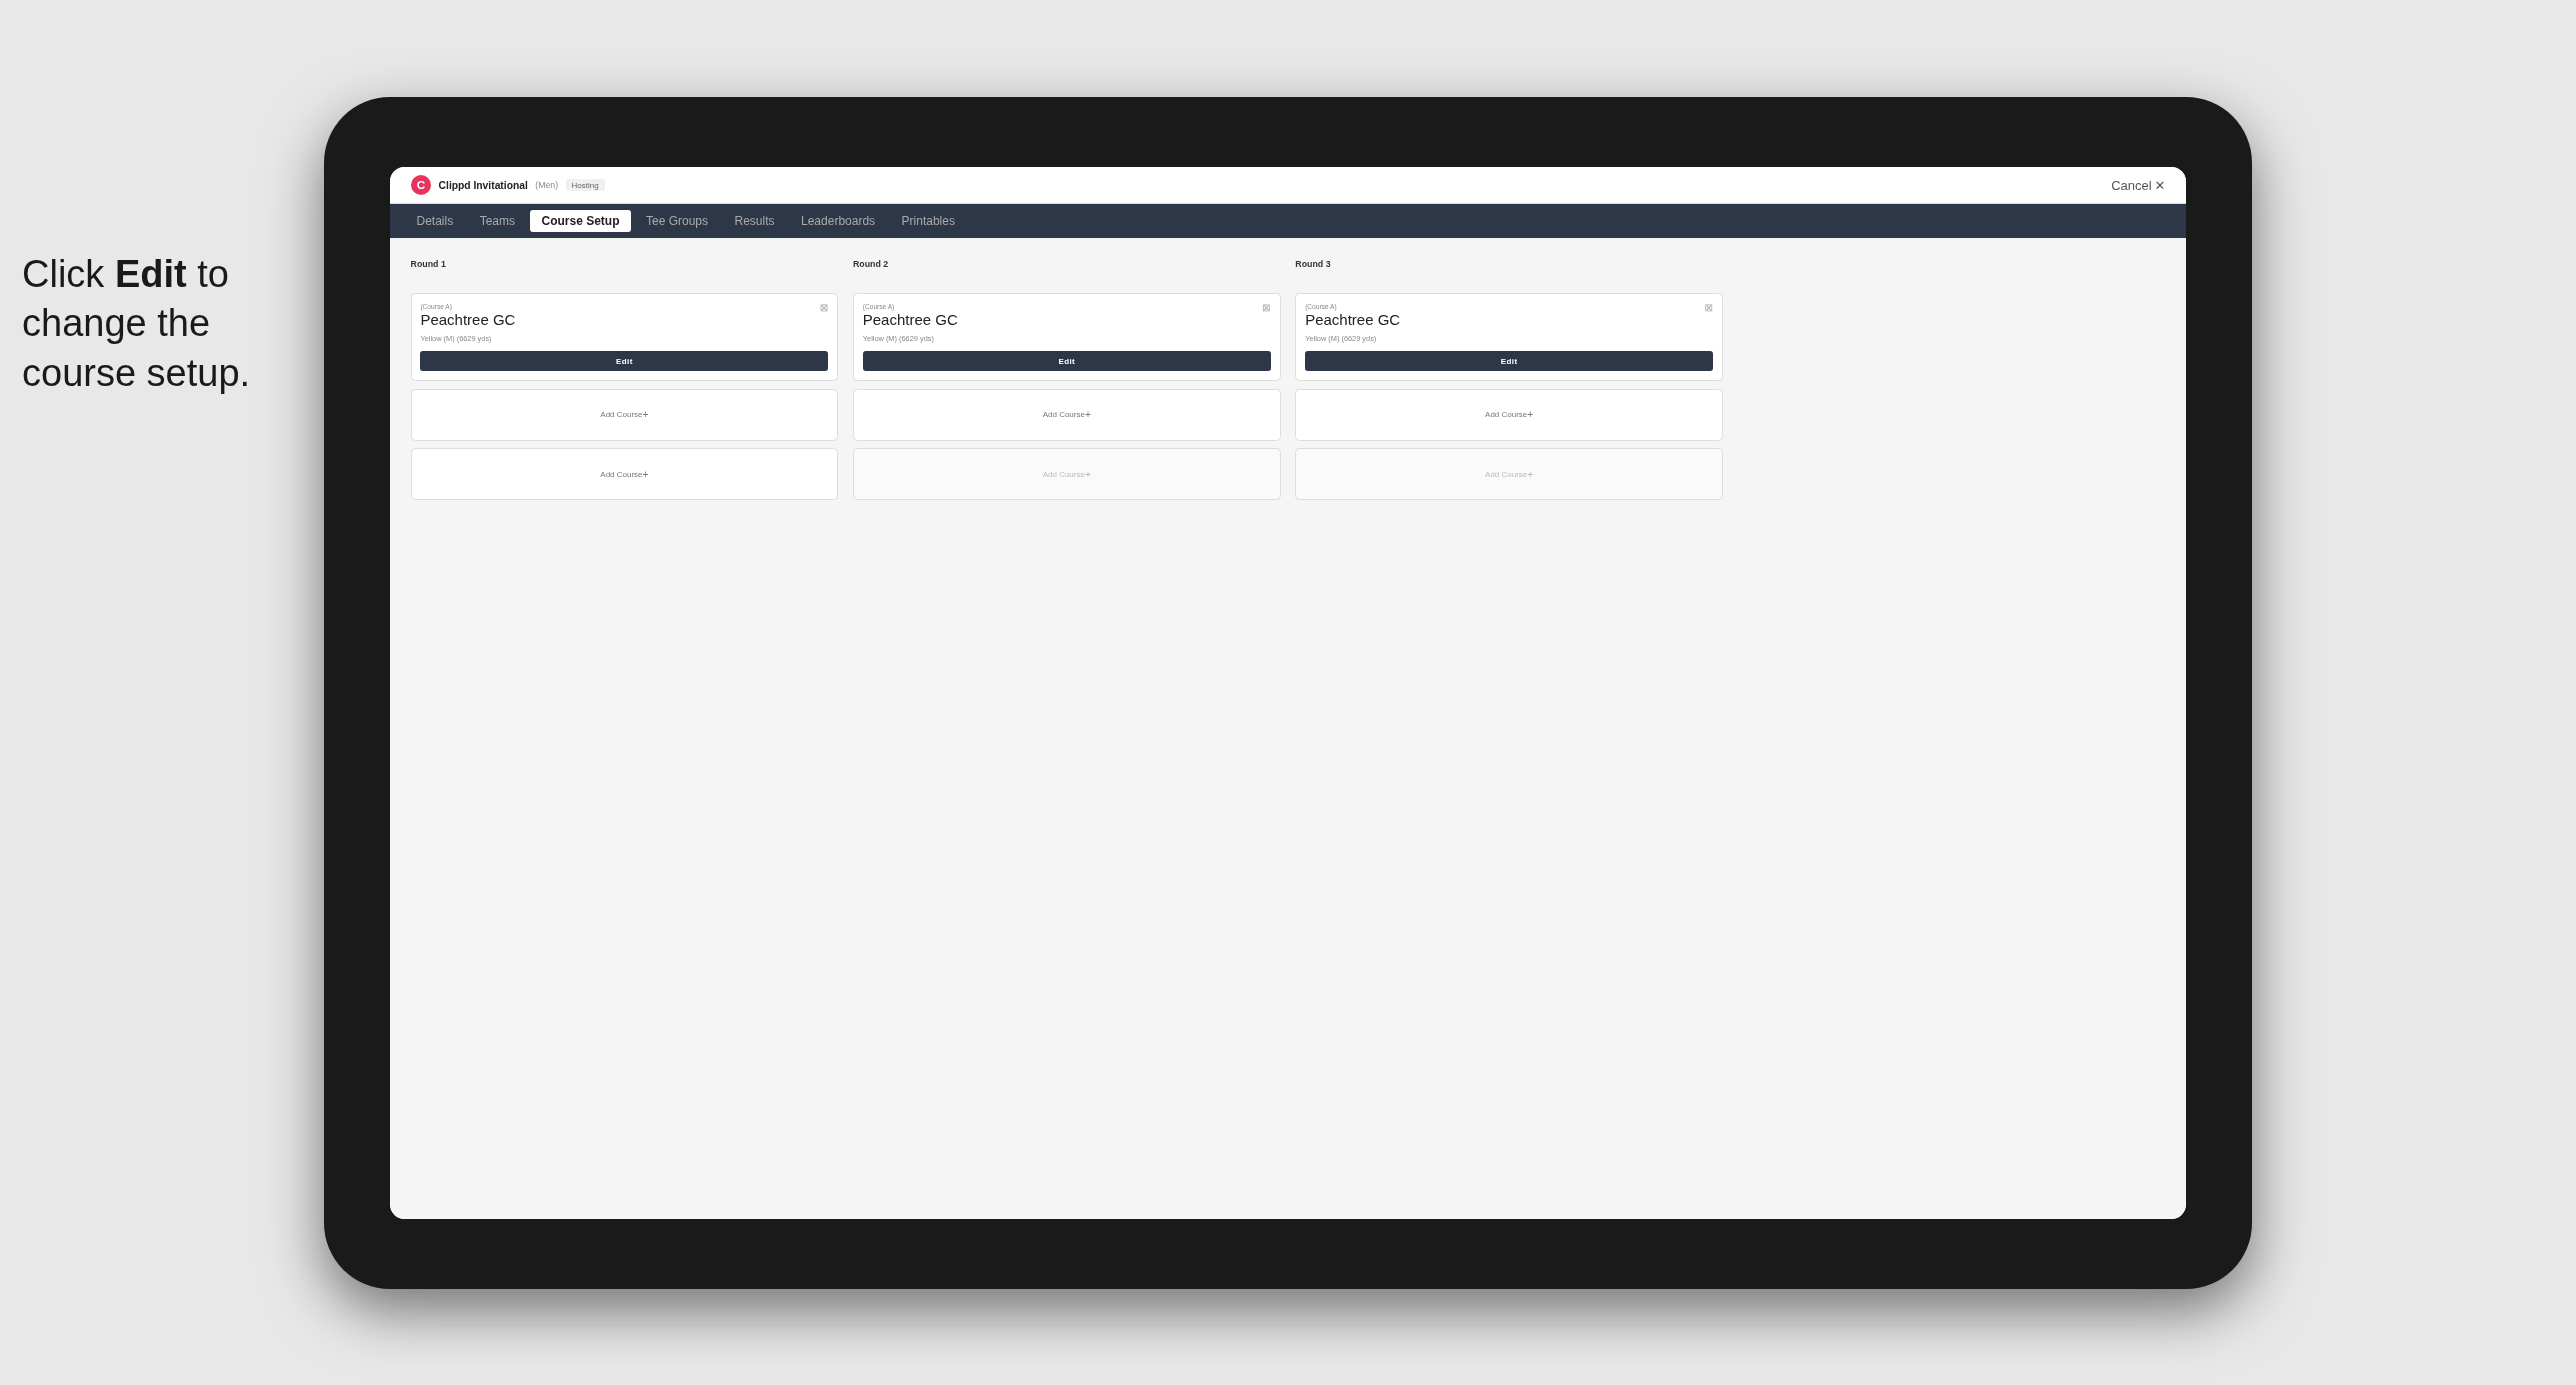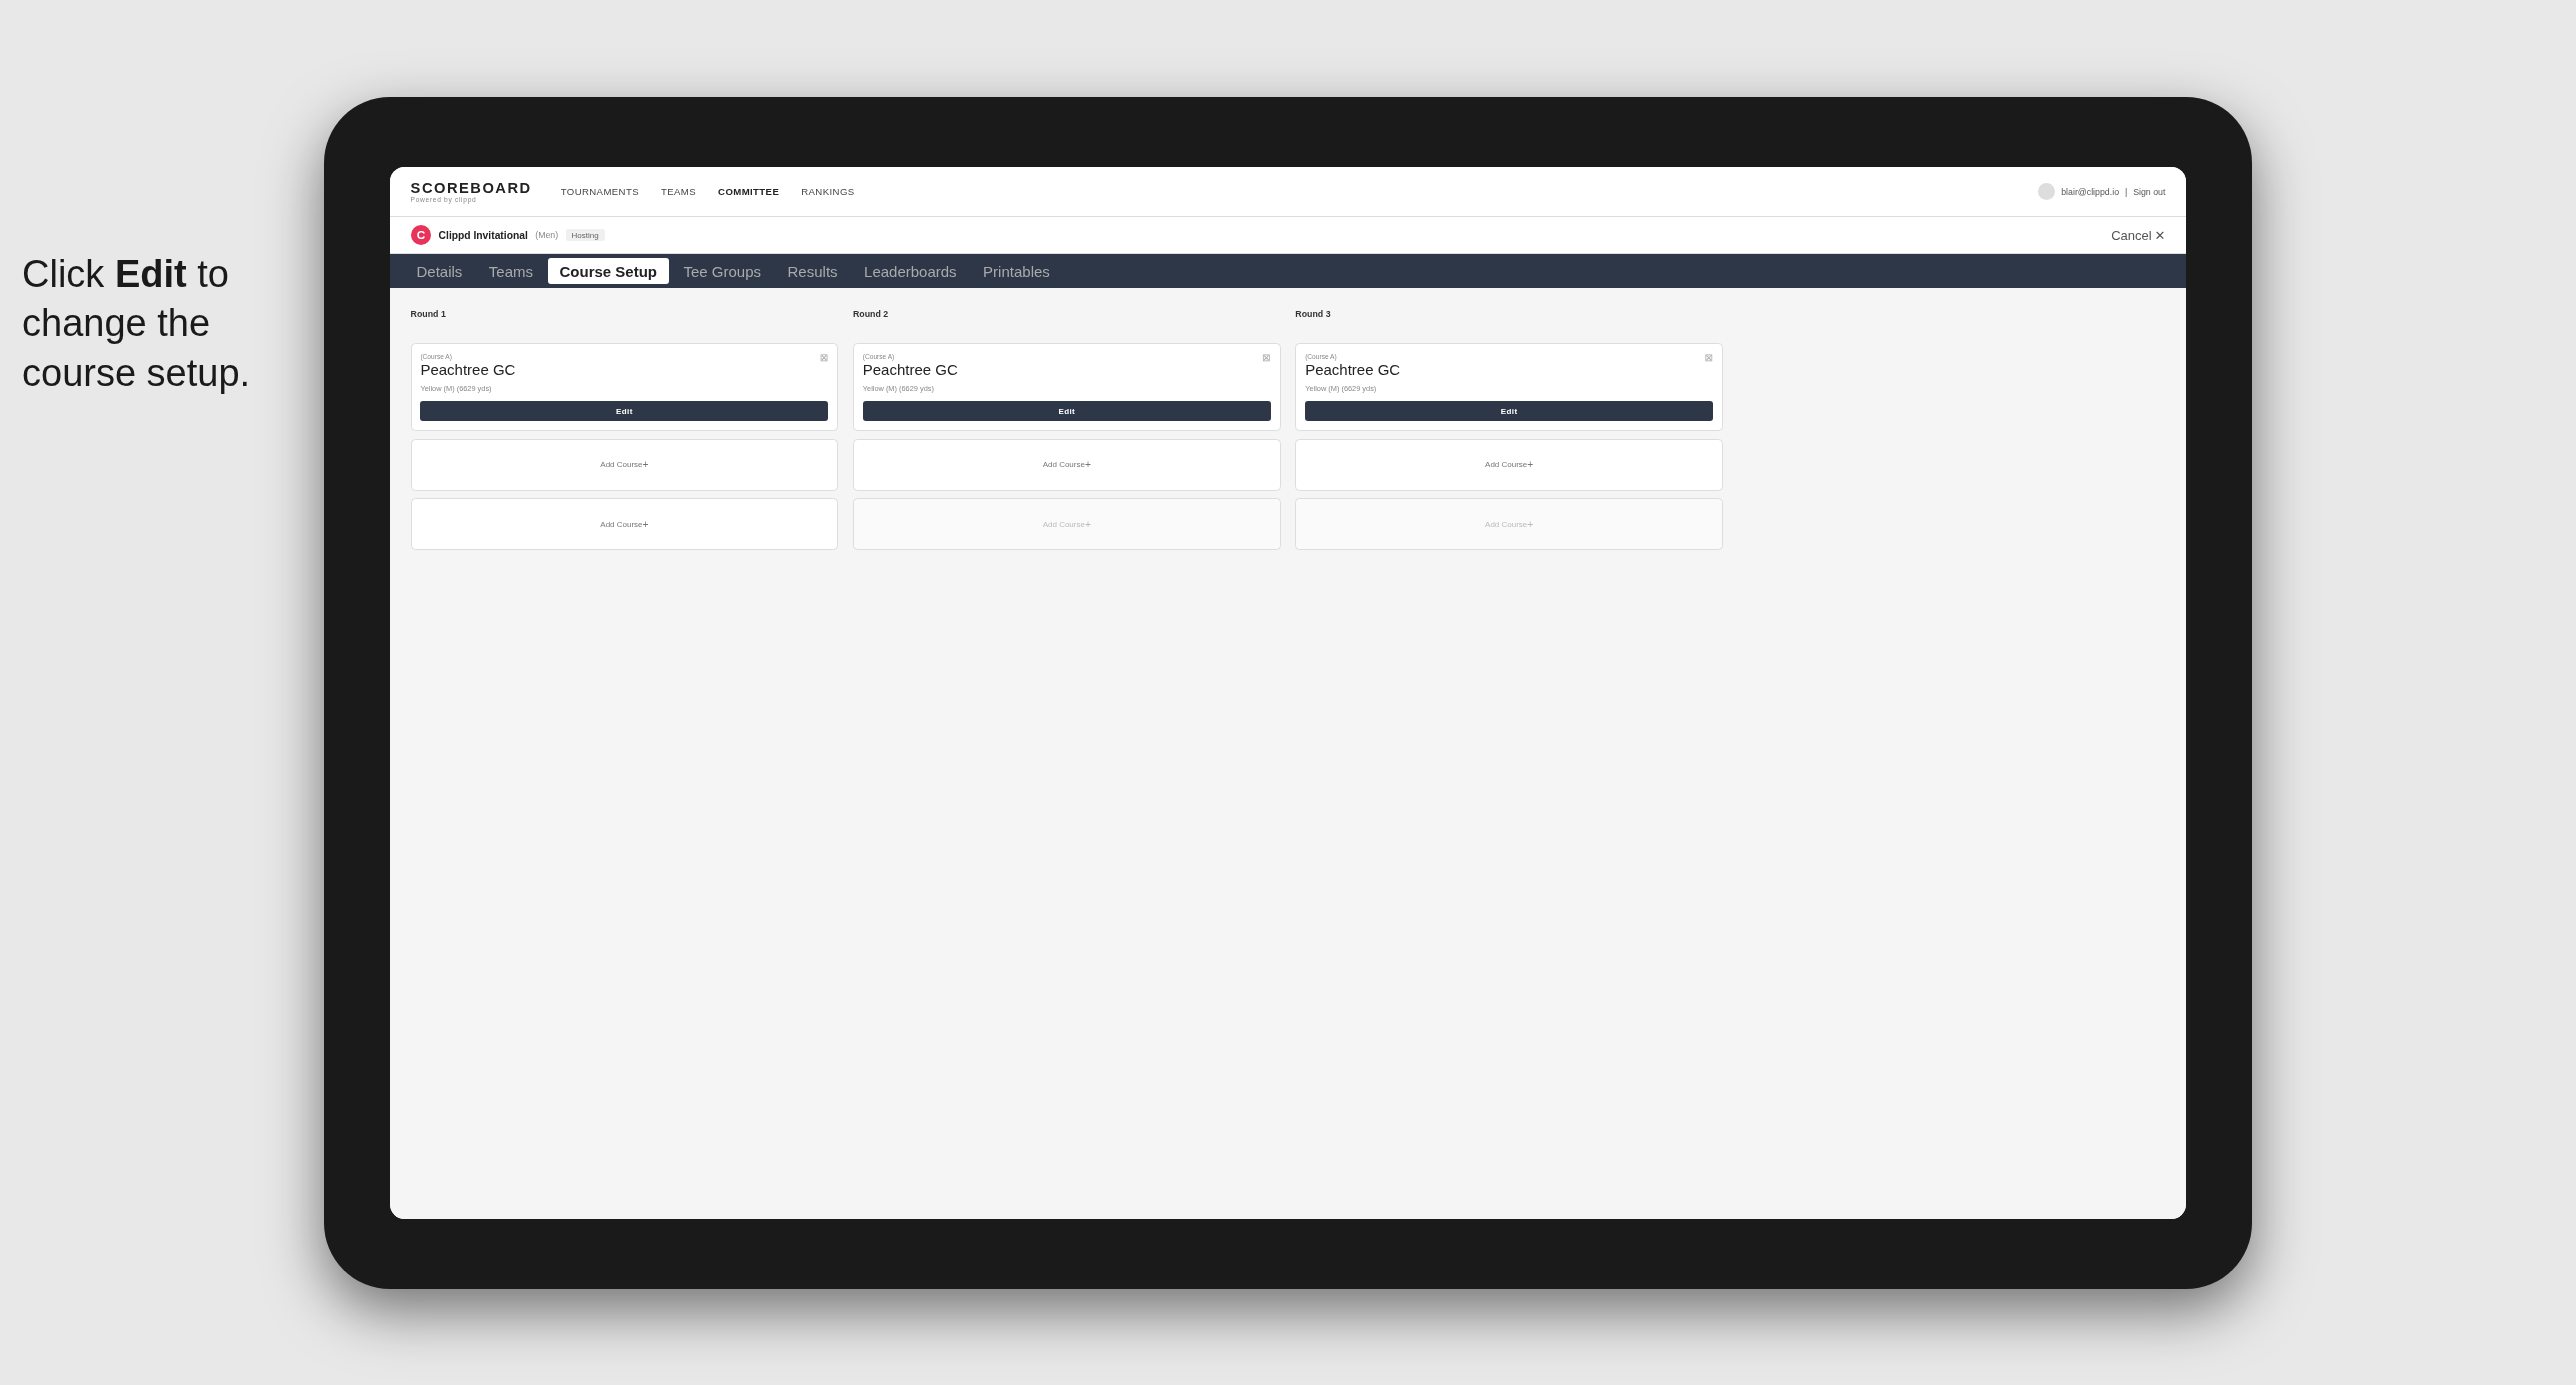--- a/index.html
+++ b/index.html
@@ -170,21 +170,21 @@
       background: #2d3748;
       height: 34px;
       display: flex;
       align-items: center;
       padding: 0 14.7px;
       gap: 2.9px;
       flex-shrink: 0;
     }
     .tab-item {
       padding: 4.4px 11.8px;
-      font-size: 15px;
+      font-size: 12px;
       color: #aaa;
       cursor: pointer;
       border-radius: 2.9px;
     }
     .tab-item.active {
       background: #fff;
       color: #222;
       font-weight: 700;
     }
 
@@ -315,38 +315,20 @@
 </div>
 
 <svg class="arrow-svg" viewBox="0 0 600 250" fill="none" xmlns="http://www.w3.org/2000/svg">
   <path d="M 80 30 Q 350 40 490 180" stroke="#e8335a" stroke-width="14" fill="none" stroke-linecap="round"></path>
   <polygon points="470,195 510,170 520,210" fill="#e8335a"></polygon>
 </svg>
 
 <div class="tablet-outer">
   <div class="tablet-screen">
 
-    <div class="top-nav">
-      <div class="scoreboard-logo">
-        <span class="logo-main">SCOREBOARD</span>
-        <span class="logo-sub">Powered by clippd</span>
-      </div>
-      <div class="nav-links">
-        <a class="nav-link">TOURNAMENTS</a>
-        <a class="nav-link">TEAMS</a>
-        <a class="nav-link active">COMMITTEE</a>
-        <a class="nav-link">RANKINGS</a>
-      </div>
-      <div class="top-nav-right">
-        <div class="user-avatar"></div>
-        <span>blair@clippd.io</span>
-        <span>|</span>
-        <span class="sign-out-link">Sign out</span>
-      </div>
-    </div>
 
     <div class="sub-header">
       <div class="sub-header-left">
         <div class="clippd-logo-c">
           <span>C</span>
         </div>
         <span class="tournament-name">Clippd Invitational</span>
         <span class="tournament-gender">(Men)</span>
         <span class="hosting-badge">Hosting</span>
       </div>

